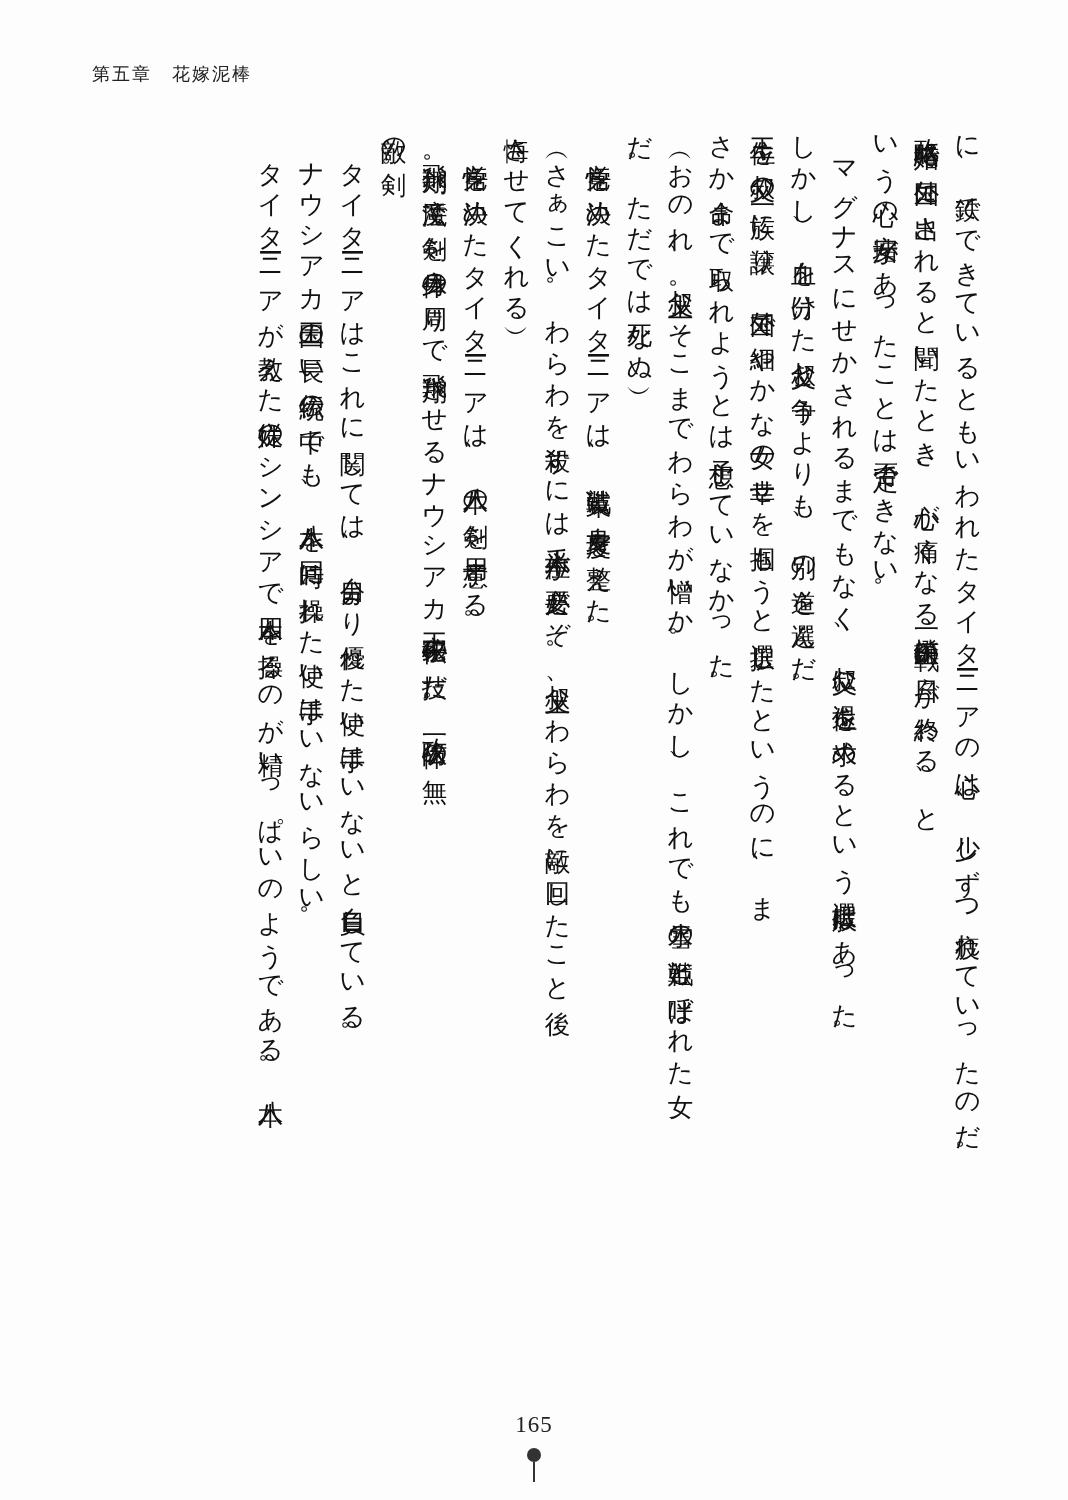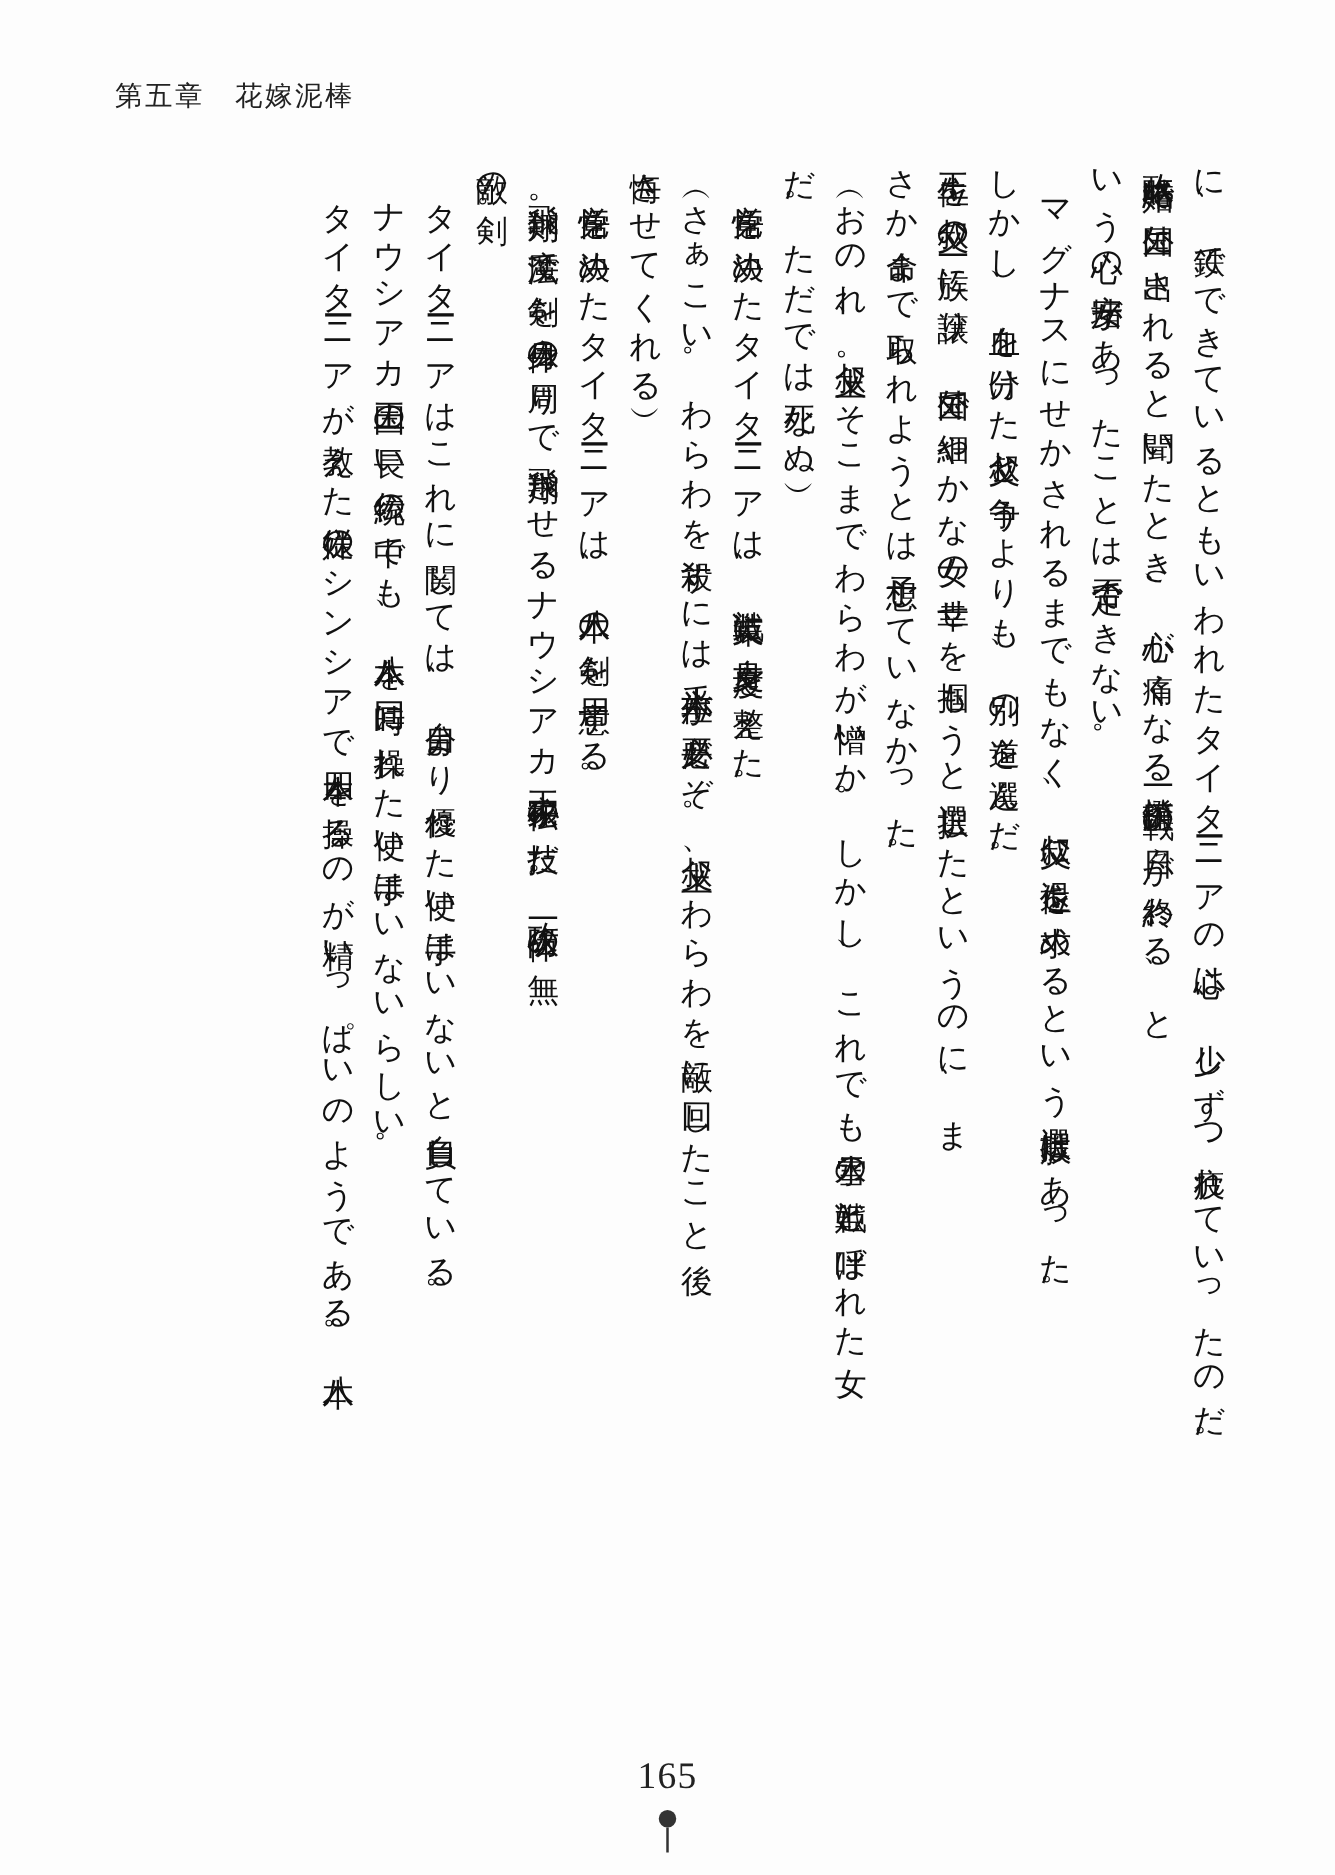--- a/index.html
+++ b/index.html
@@ -20,21 +20,21 @@
     position: absolute;
     inset: 0;
     background: #fdfdfd;
   }
 
   
   .running-header {
     position: absolute;
     top: 62px;
     left: 92px;
-    font-size: 22px;
+    font-size: 18px;
     letter-spacing: 2px;
     color: #222;
     white-space: nowrap;
   }
 
   
   .body-text {
     position: absolute;
     top: 118px;
     left: 72px;
@@ -65,21 +65,21 @@
   .col.indent {
     padding-top: 26px;
   }
 
   .page-number {
     position: absolute;
     left: 0;
     right: 0;
     bottom: 62px;
     text-align: center;
-    font-size: 30px;
+    font-size: 23px;
     color: #222;
     letter-spacing: 1px;
   }
 
   .page-mark {
     position: absolute;
     left: 50%;
     transform: translateX(-50%);
     bottom: 18px;
     width: 14px;

